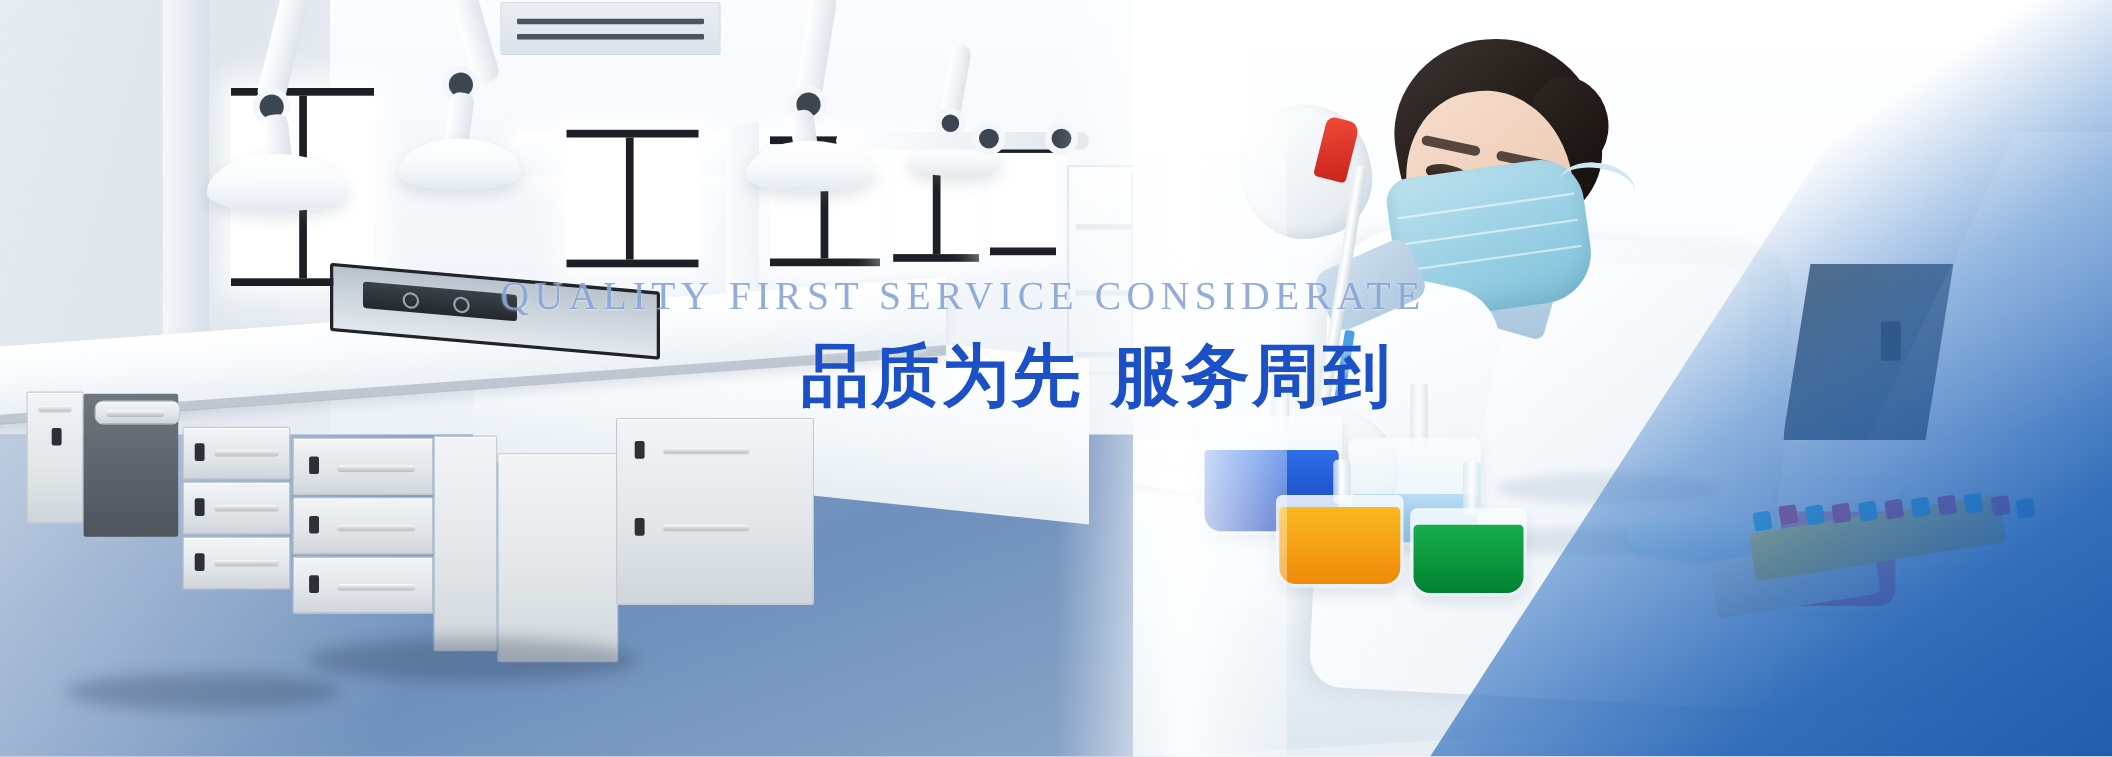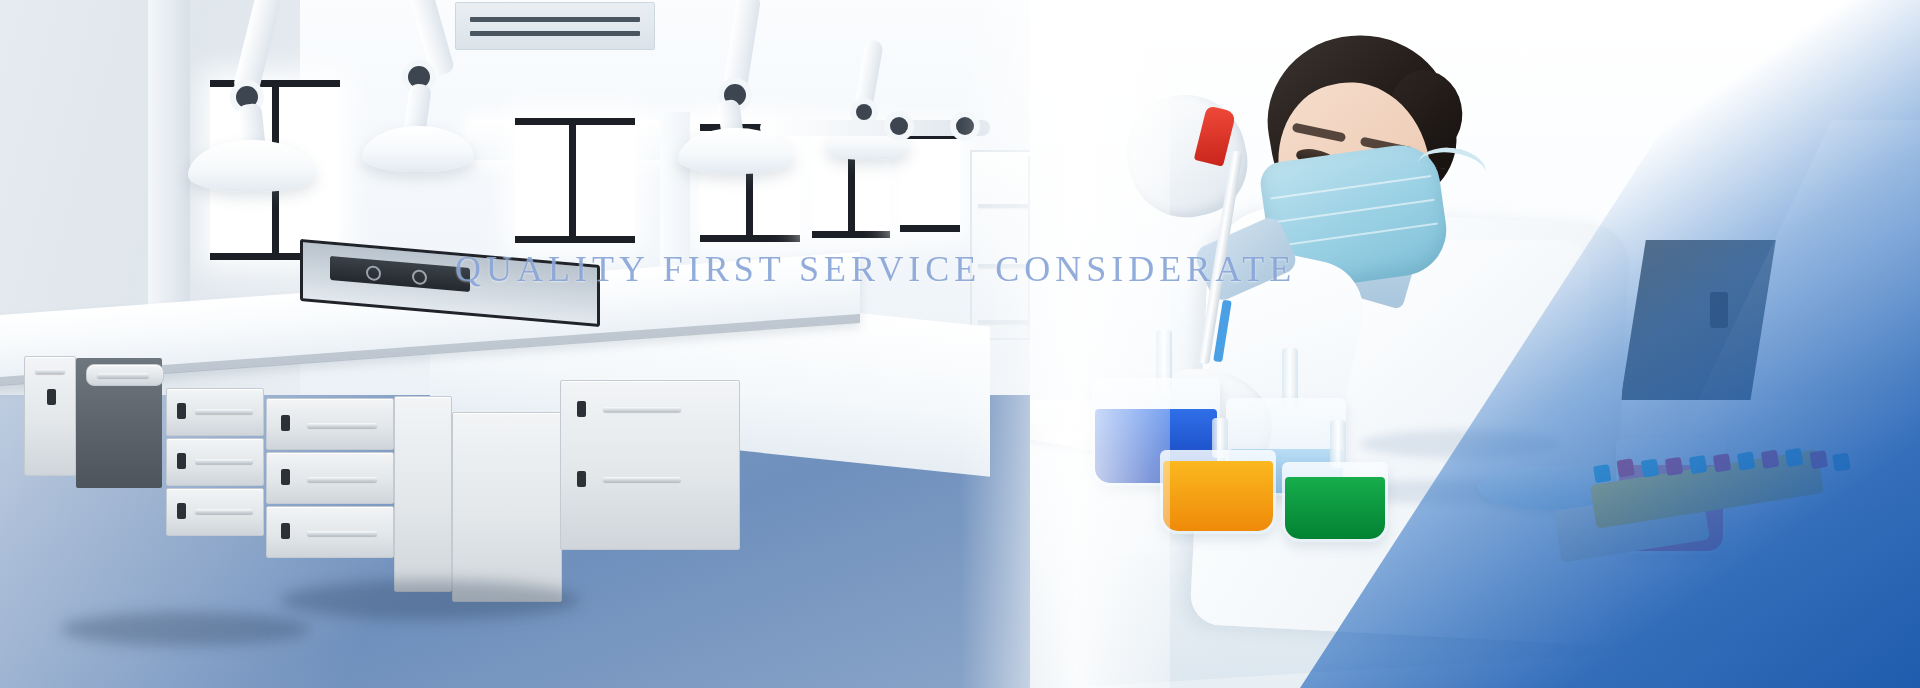--- a/index.html
+++ b/index.html
@@ -638,16 +638,17 @@
 
     <div class="blue-wedge"></div>
     <div class="blue-wedge2"></div>
   </div>
 
   <div class="edge-fade"></div>
 
   <div class="copy">
     <div class="eyebrow">QUALITY FIRST SERVICE CONSIDERATE</div>
 
+    <div class="headline"><span>品质为先</span><span class="gap"></span><span>服务周到</span></div>
 
   </div>
 
 </div>
 
 </body></html>

